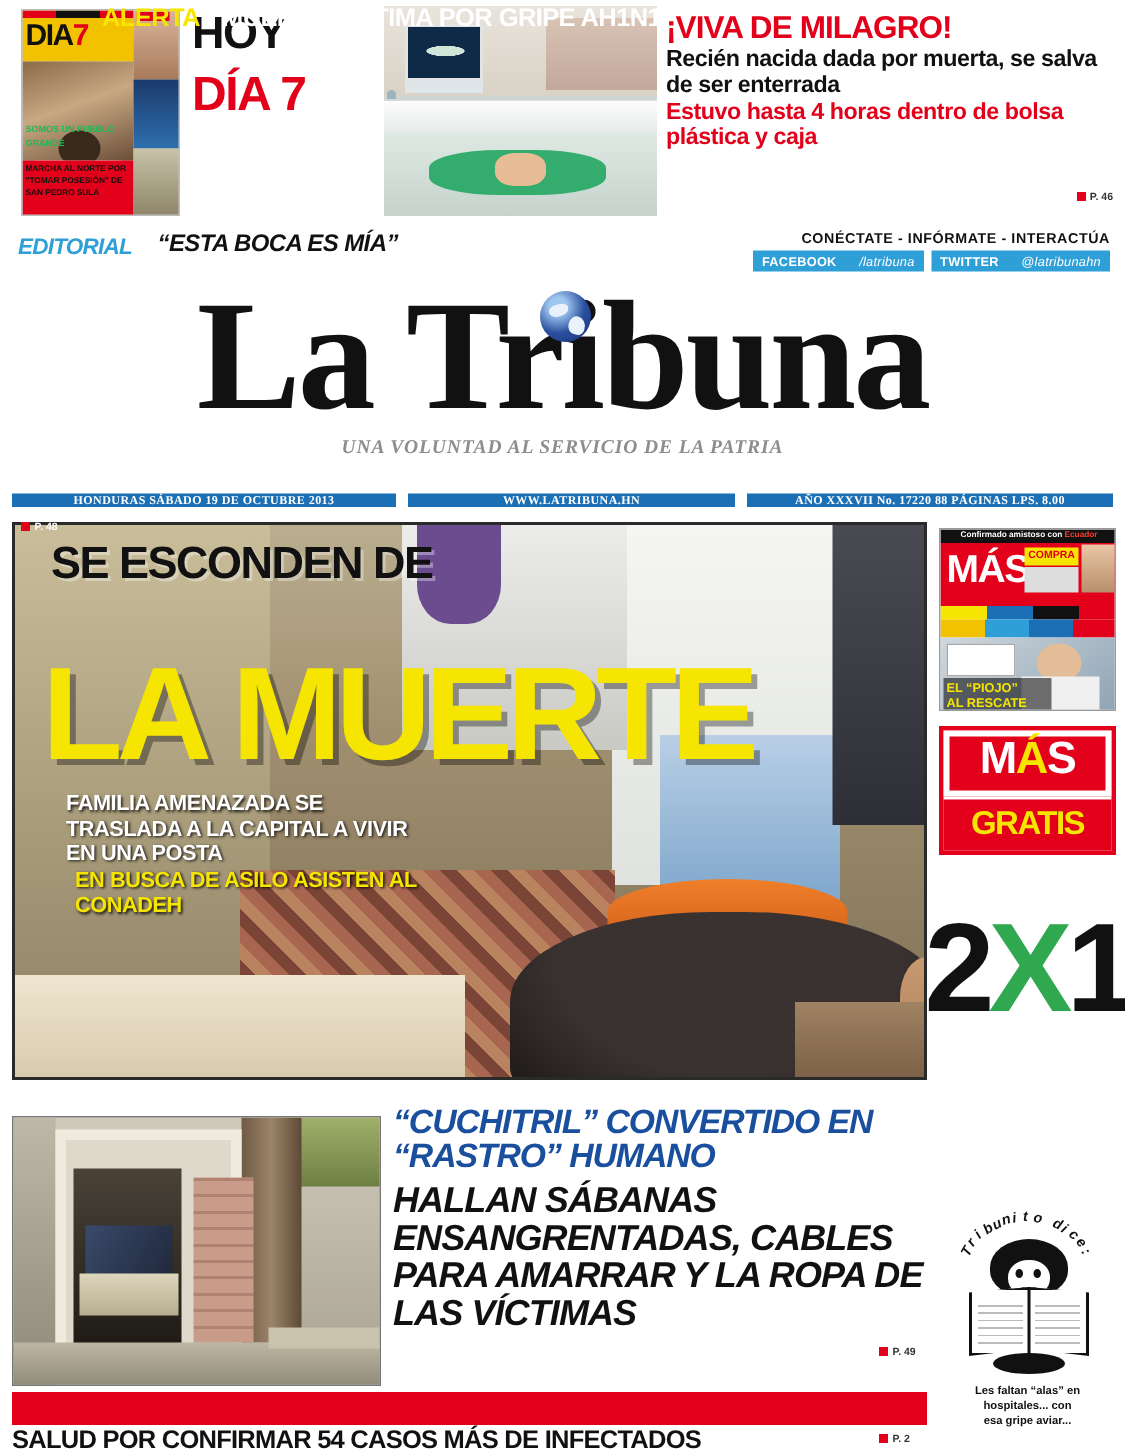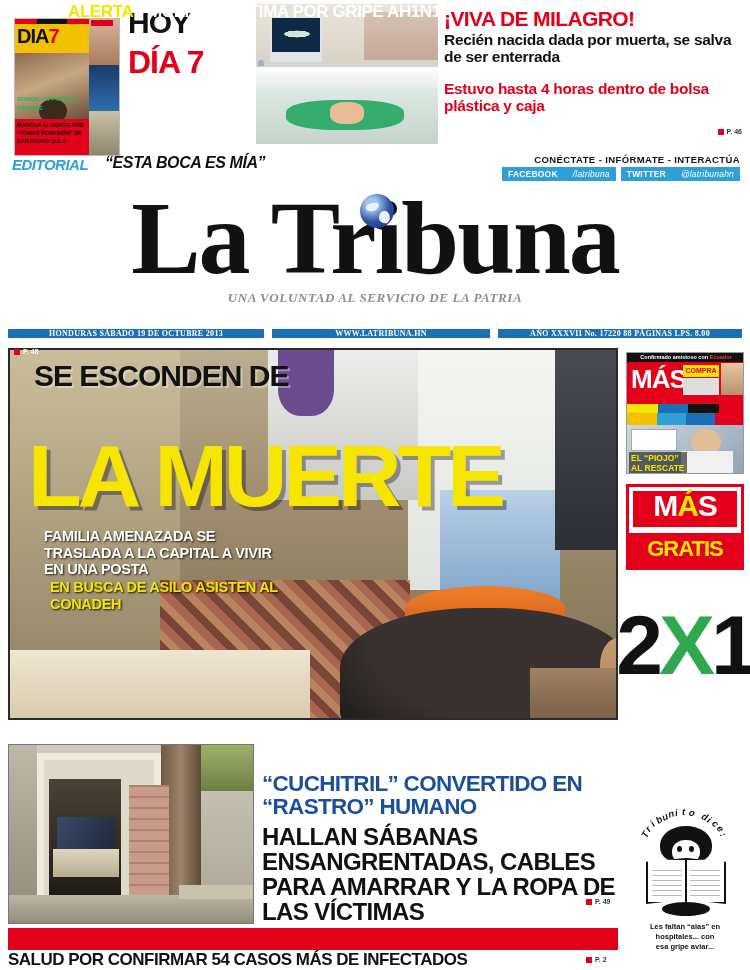--- a/index.html
+++ b/index.html
@@ -5,21 +5,21 @@
   * { margin:0; padding:0; box-sizing:border-box; }
   html,body { width:750px; height:970px; background:#ffffff;
     font-family:"Liberation Sans", sans-serif; overflow:hidden; }
 
   .page { position:relative; width:750px; height:970px; background:#fff; }
 
   
   .topstrip { position:absolute; left:0; top:0; width:750px; height:148px; background:#fff; }
 
   .dia7-thumb { position:absolute; left:14px; top:6px; width:106px; height:138px;
-    border:1px solid #bbb; overflow:hidden; background:#d8d8d8;margin-top:12px; }
+    border:1px solid #bbb; overflow:hidden; background:#d8d8d8; }
   .d7-masthead { position:absolute; left:0; top:0; width:74px; height:34px; background:#f2c200; }
   .d7-mastrip { position:absolute; left:0; top:0; width:74px; height:5px;
     background:linear-gradient(90deg,#e2001a 0 30%,#111 30% 70%,#e2001a 70%); }
   .d7-word { position:absolute; left:2px; top:5px; width:70px; height:24px;
     color:#111; font-weight:bold; font-size:20px; letter-spacing:-1px; line-height:24px;
     font-family:"Liberation Sans", sans-serif; }
   .d7-7 { color:#e2001a; }
   .d7-photo { position:absolute; left:0; top:34px; width:74px; height:66px;
     background:linear-gradient(160deg,#8a6a4a,#c8a882 45%,#6b4f38); }
   .d7-head { position:absolute; left:24px; top:46px; width:28px; height:24px; border-radius:50%;
@@ -65,21 +65,21 @@
     background:#19a35a; border-radius:40%; opacity:.85; }
   .bp-baby { position:absolute; left:74px; top:98px; width:34px; height:22px;
     background:#e8bd96; border-radius:40%; }
   .bp-tube1 { position:absolute; left:2px; top:56px; width:6px; height:40px;
     background:#9fb3bd; border-radius:3px; }
 
   .top-head { position:absolute; left:444px; top:8px; width:300px; }
   .th-red1 { font-size:21px; font-weight:bold; color:#e2001a; line-height:22px; letter-spacing:-.6px; }
   .th-blk { margin-top:2px; font-size:15.5px; font-weight:bold; color:#111;
     line-height:16.5px; letter-spacing:-.3px; }
-  .th-red2 { margin-top:16px; font-size:15.5px; font-weight:bold; color:#e2001a;
+  .th-red2 { margin-top:2px; font-size:15.5px; font-weight:bold; color:#e2001a;
     line-height:16.5px; letter-spacing:-.3px; }
   .pageref { position:absolute; font-size:7px; font-weight:bold; color:#333; }
   .pageref .sq { display:inline-block; width:6px; height:6px; background:#e2001a;
     margin-right:3px; vertical-align:middle; }
   .pr-top { right:8px; top:128px; }
 
   
   .edrow { position:absolute; left:0; top:152px; width:750px; height:36px; }
   .ed-label { position:absolute; left:12px; top:4px; font-size:15px; font-weight:bold;
     color:#2f9fd8; letter-spacing:-.5px; font-style:italic;text-align:center; }
@@ -180,21 +180,21 @@
   .mt-cells { position:absolute; left:0; top:60px; width:118px; height:12px;
     background:linear-gradient(90deg,#f2c200 0 25%,#2f9fd8 25% 50%,#1a6fb5 50% 75%,#e2001a 75%); }
   .mt-photo { position:absolute; left:0; top:72px; width:118px; height:50px;
     background:linear-gradient(140deg,#cfd8df,#8fa3b4); }
   .mt-ph-head { position:absolute; left:64px; top:76px; width:30px; height:26px;
     border-radius:50%; background:#e3bd98; }
   .mt-ph-body { position:absolute; left:54px; top:98px; width:52px; height:24px;
     background:#f0f0f0; }
   .mt-bub { position:absolute; left:4px; top:76px; width:46px; height:22px; background:#fff;
     border:1px solid #aaa; }
-  .mt-cap { position:absolute; left:2px; top:99px; width:58px;
+  .mt-cap { position:absolute; left:2px; top:99px; width:72px;
     font-size:8.5px; font-weight:bold; color:#f5e500; line-height:10px;
     background:rgba(0,0,0,.55); padding:1px 2px; }
 
   .mas-gratis { position:absolute; left:626px; top:484px; width:118px; height:86px;
     border:3px solid #e2001a; background:#fff; }
   .mg-top { position:absolute; left:0; top:0; width:112px; height:44px;
     background:#e2001a; border:4px solid #fff; }
   .mg-mas { position:absolute; left:0; top:2px; width:112px; text-align:center;
     font-size:30px; font-weight:bold; color:#fff; line-height:34px; letter-spacing:-1px; }
   .mg-acc { color:#f5e500; }
@@ -226,21 +226,21 @@
   .lp-mat { position:absolute; left:44px; top:104px; width:66px; height:28px;
     background:linear-gradient(180deg,#ded6bd,#b7ac8e); }
   .lp-brick { position:absolute; left:120px; top:40px; width:40px; height:110px;
     background:repeating-linear-gradient(0deg,#c99c8a 0 9px,#b08272 9px 11px); }
   .lp-ground { position:absolute; left:0; top:150px; width:246px; height:30px;
     background:linear-gradient(180deg,#bdb6a2,#8e8878); }
   .lp-wood { position:absolute; left:170px; top:140px; width:76px; height:14px;
     background:#c9c2ad; }
 
   
-  .cuchi { position:absolute; left:262px; top:772px; width:360px; }
+  .cuchi { position:absolute; left:262px; top:736px; width:360px;font-style:italic; }
   .cu-blue { font-size:22.5px; font-weight:bold; color:#1a4f9e; line-height:23px;
     letter-spacing:-.7px; }
   .cu-blk { margin-top:6px; font-size:24px; font-weight:bold; color:#111;
     line-height:25px; letter-spacing:-.6px; }
   .pr-cuchi { left:586px; top:898px; }
 
   
   .tribunito { position:absolute; left:622px; top:800px; width:126px; height:164px; }
   .tb-arc { position:absolute; left:0; top:0; width:126px; height:34px; }
   .tb-arc span { position:absolute; font-size:9.5px; font-weight:bold; color:#111;

